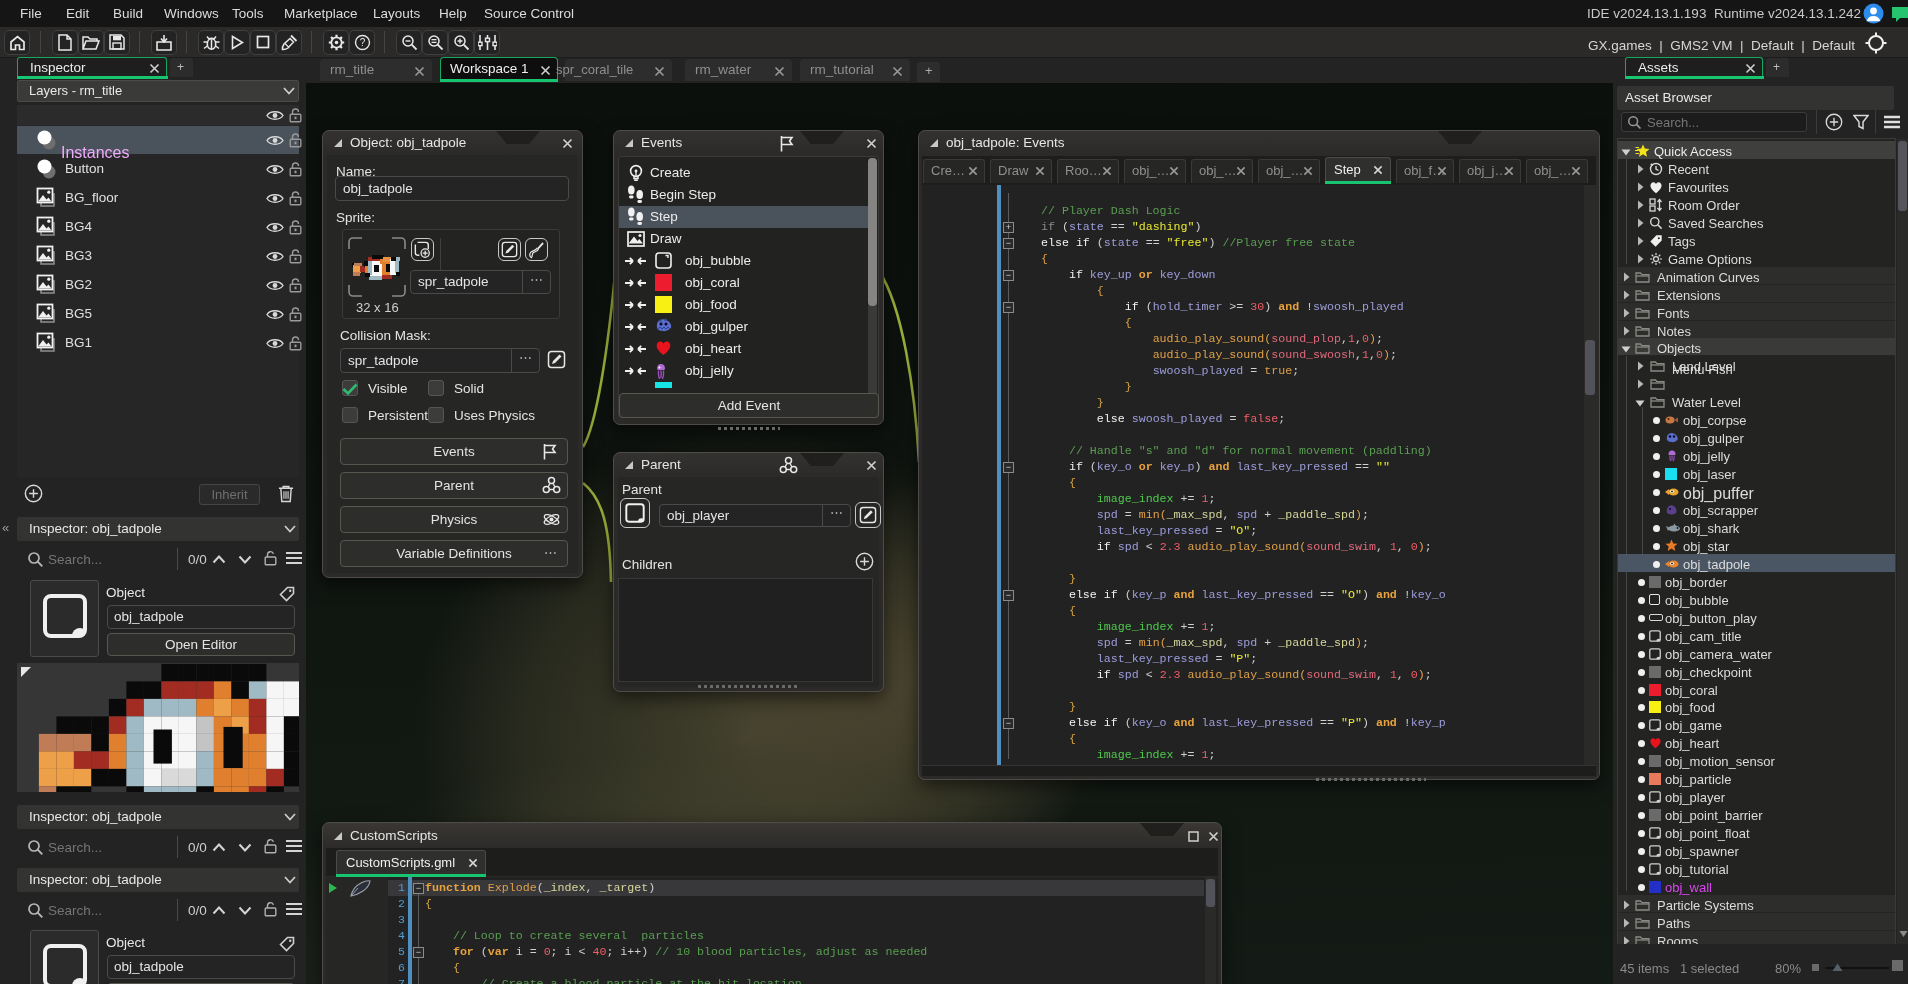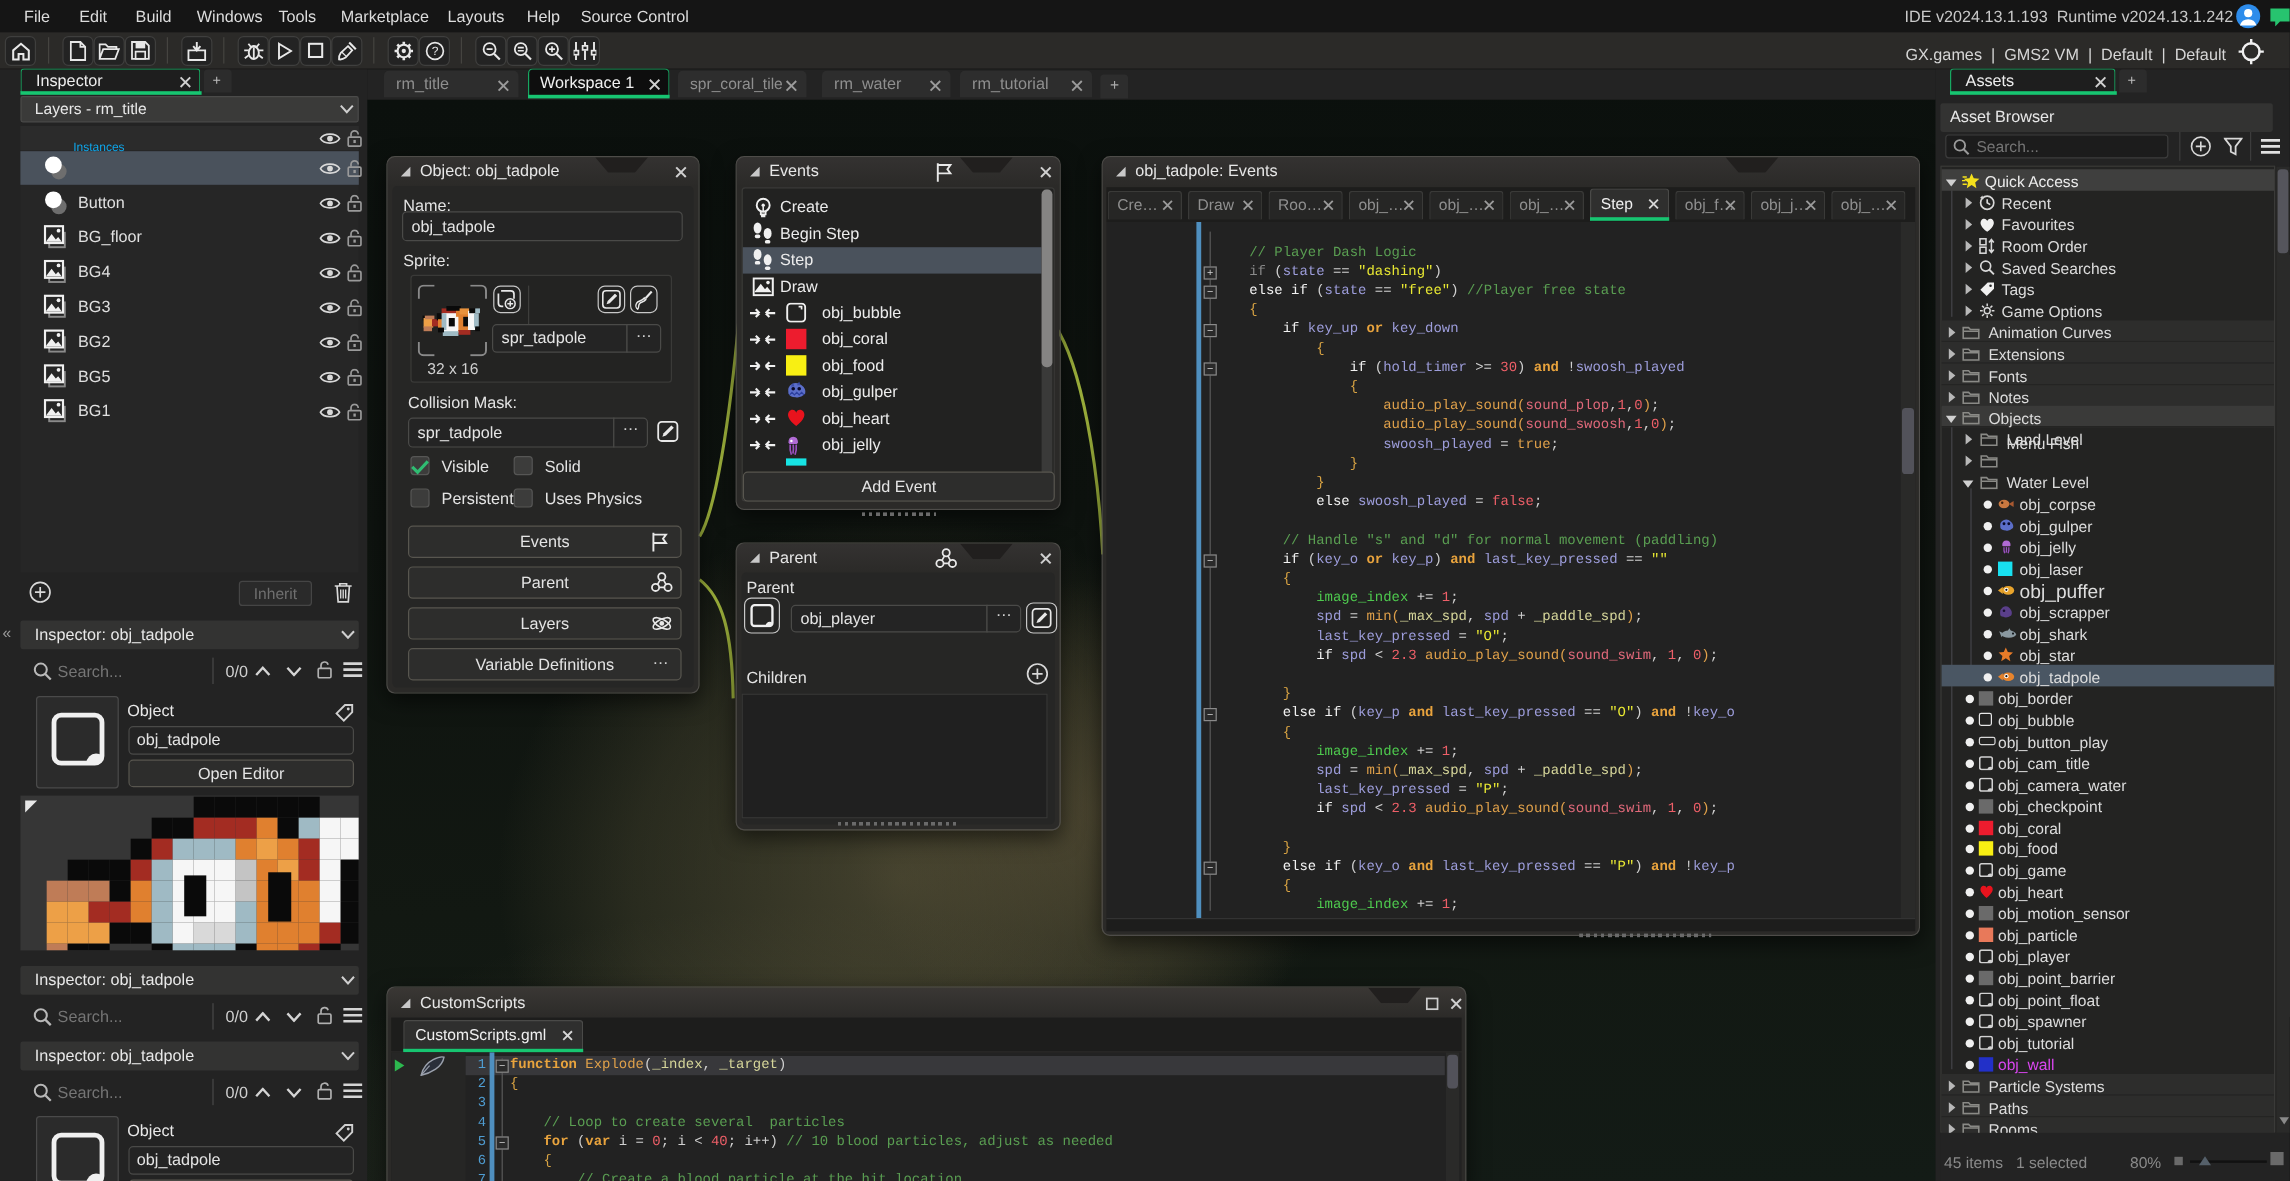--- a/index.html
+++ b/index.html
@@ -159,21 +159,21 @@
         <svg class="abs" style="left:108px;top:8px" width="11" height="11" viewBox="0 0 11 11">
           <path d="M1.5 1.5 L9.5 9.5 M9.5 1.5 L1.5 9.5" stroke="#9a9a9a" stroke-width="1.6"></path>
         </svg>
         <div class="abs" style="left:134px;top:-1px;width:118px;height:24px;background:#0e0e0e;border:1px solid #17a761;border-bottom:none;border-radius:4px 4px 0 0"></div>
         <span class="abs" style="left:144px;top:3px;color:#f0f0f0;font-size:13.5px">Workspace 1</span>
         <svg class="abs" style="left:234px;top:7px" width="11" height="11" viewBox="0 0 11 11">
           <path d="M1.5 1.5 L9.5 9.5 M9.5 1.5 L1.5 9.5" stroke="#d0d0d0" stroke-width="1.6"></path>
         </svg>
         <div class="abs" style="left:134px;top:21px;width:118px;height:2.5px;background:#17c571"></div>
         <div class="abs" style="left:259px;top:1px;width:107px;height:22px;background:#2d2d2d;border-radius:4px 4px 0 0"></div>
-        <span class="abs" style="left:269px;top:4px;color:#8f8f8f;font-size:13px">spr_coral_tile</span>
+        <span class="abs" style="left:250px;top:4px;color:#8f8f8f;font-size:13px">spr_coral_tile</span>
         <svg class="abs" style="left:348px;top:8px" width="11" height="11" viewBox="0 0 11 11">
           <path d="M1.5 1.5 L9.5 9.5 M9.5 1.5 L1.5 9.5" stroke="#9a9a9a" stroke-width="1.6"></path>
         </svg>
         <div class="abs" style="left:379px;top:1px;width:107px;height:22px;background:#2d2d2d;border-radius:4px 4px 0 0"></div>
         <span class="abs" style="left:389px;top:4px;color:#8f8f8f;font-size:13.5px">rm_water</span>
         <svg class="abs" style="left:468px;top:8px" width="11" height="11" viewBox="0 0 11 11">
           <path d="M1.5 1.5 L9.5 9.5 M9.5 1.5 L1.5 9.5" stroke="#9a9a9a" stroke-width="1.6"></path>
         </svg>
         <div class="abs" style="left:494px;top:1px;width:110px;height:22px;background:#2d2d2d;border-radius:4px 4px 0 0"></div>
         <span class="abs" style="left:504px;top:4px;color:#8f8f8f;font-size:13.5px">rm_tutorial</span>
@@ -280,21 +280,21 @@
 <svg class="abs" style="left:236px;top:385px" width="18" height="17" viewBox="0 0 18 17">
         <path d="M2.5 1 V16.5 M2.5 2.5 H13 L10.5 6 L13 9.5 H2.5" fill="none" stroke="#e8e8e8" stroke-width="1.6"></path>
       </svg>
 <div class="btn" style="left:34px;top:414px;width:228px;height:27px;line-height:25px">Parent</div>
 <svg class="abs" style="left:236px;top:418px" width="19" height="19" viewBox="0 0 19 19">
         <circle cx="9.5" cy="4.6" r="3" fill="none" stroke="#e8e8e8" stroke-width="1.5"></circle>
         <circle cx="4.3" cy="13.5" r="3" fill="none" stroke="#e8e8e8" stroke-width="1.5"></circle>
         <circle cx="14.7" cy="13.5" r="3" fill="none" stroke="#e8e8e8" stroke-width="1.5"></circle>
         <path d="M8 7.5 L6 11 M11 7.5 L13 11 M7.3 13.5 H11.7" stroke="#e8e8e8" stroke-width="1.4"></path>
       </svg>
-<div class="btn" style="left:34px;top:448px;width:228px;height:27px;line-height:25px">Layers</div>
+<div class="btn" style="left:34px;top:448px;width:228px;height:27px;line-height:25px">Physics</div>
 <svg class="abs" style="left:236px;top:452px" width="19" height="19" viewBox="0 0 19 19">
         <ellipse cx="9.5" cy="9.5" rx="8" ry="3.4" fill="none" stroke="#e8e8e8" stroke-width="1.3" transform="rotate(28 9.5 9.5)"></ellipse>
         <ellipse cx="9.5" cy="9.5" rx="8" ry="3.4" fill="none" stroke="#e8e8e8" stroke-width="1.3" transform="rotate(-28 9.5 9.5)"></ellipse>
         <circle cx="9.5" cy="9.5" r="2" fill="#e8e8e8"></circle>
       </svg>
 <div class="btn" style="left:34px;top:482px;width:228px;height:27px;line-height:25px">Variable Definitions</div>
 <span class="abs" style="left:238px;top:487px;color:#d0d0d0;font-size:13px">⋯</span>
 <div class="panel" style="left:307px;top:72px;width:271px;height:295px;background:linear-gradient(180deg,#343231,#2b2a28 24px,#2b2a28)"></div>
 <div class="abs" style="left:494px;top:73px;width:44px;height:13px;background:#211f1e;clip-path:polygon(0 0,44px 0,33px 13px,11px 13px)"></div>
 <svg class="abs" style="left:318px;top:81px" width="10" height="9" viewBox="0 0 10 9">
@@ -608,21 +608,21 @@
     <svg class="abs" style="left:289px;top:50px" width="13" height="15" viewBox="0 0 13 15">
         <rect x="1.2" y="6.2" width="10.6" height="7.6" fill="none" stroke="#9a9a9a" stroke-width="1.4" rx="1"></rect>
         <path d="M3.5 6 V4 a3 3 0 0 1 6 0" fill="none" stroke="#9a9a9a" stroke-width="1.4"></path>
         <rect x="5.5" y="8.6" width="2" height="2.6" fill="#9a9a9a"></rect>
       </svg>
     <div class="abs" style="left:17px;top:68px;width:282px;height:28px;background:#4a525c"></div>
     <svg class="abs" style="left:36px;top:72px" width="22" height="21" viewBox="0 0 22 21">
         <circle cx="13" cy="13" r="6.5" fill="#6e6e6e"></circle>
         <circle cx="8.5" cy="7.5" r="7" fill="#ffffff"></circle>
       </svg>
-    <span class="abs" style="left:65px;top:60px;color:#0ea5e9;font-size:10px;margin-left:-4px">Instances</span>
+    <span class="abs" style="left:65px;top:86px;color:#f0abfc;font-size:16px;margin-left:-4px">Instances</span>
     <svg class="abs" style="left:266px;top:76px" width="18" height="13" viewBox="0 0 18 13">
         <path d="M1 6.5 C4 1.5 14 1.5 17 6.5 C14 11.5 4 11.5 1 6.5 Z" fill="none" stroke="#d8d8d8" stroke-width="1.4"></path>
         <circle cx="9" cy="6.5" r="2.4" fill="#d8d8d8"></circle>
       </svg>
     <svg class="abs" style="left:289px;top:75px" width="13" height="15" viewBox="0 0 13 15">
         <rect x="1.2" y="6.2" width="10.6" height="7.6" fill="none" stroke="#9a9a9a" stroke-width="1.4" rx="1"></rect>
         <path d="M3.5 6 V4 a3 3 0 0 1 6 0" fill="none" stroke="#9a9a9a" stroke-width="1.4"></path>
         <rect x="5.5" y="8.6" width="2" height="2.6" fill="#9a9a9a"></rect>
       </svg>
     <svg class="abs" style="left:36px;top:101px" width="22" height="21" viewBox="0 0 22 21">

